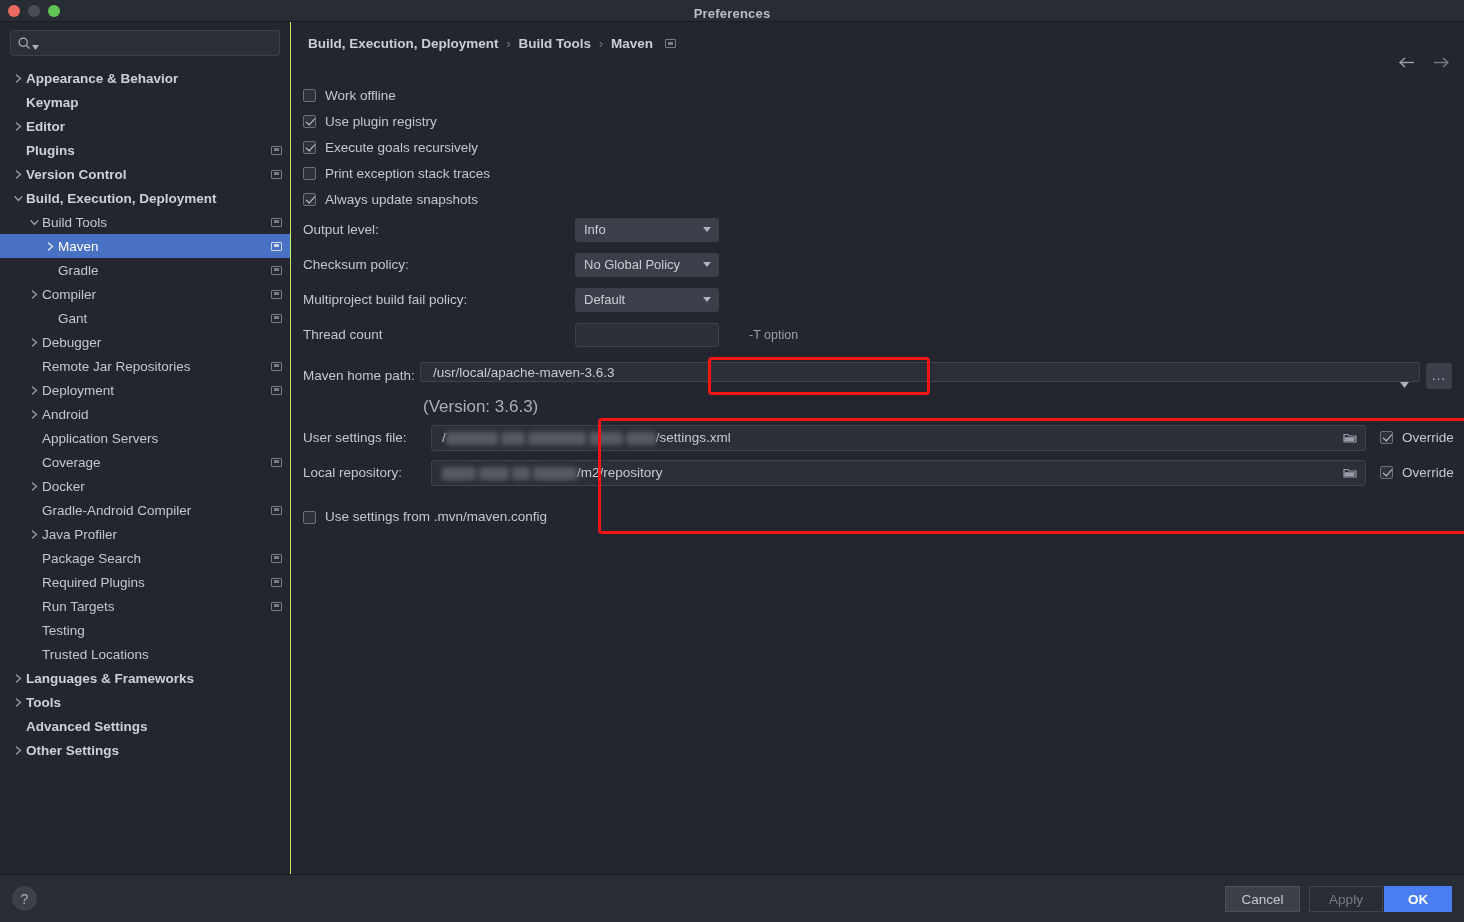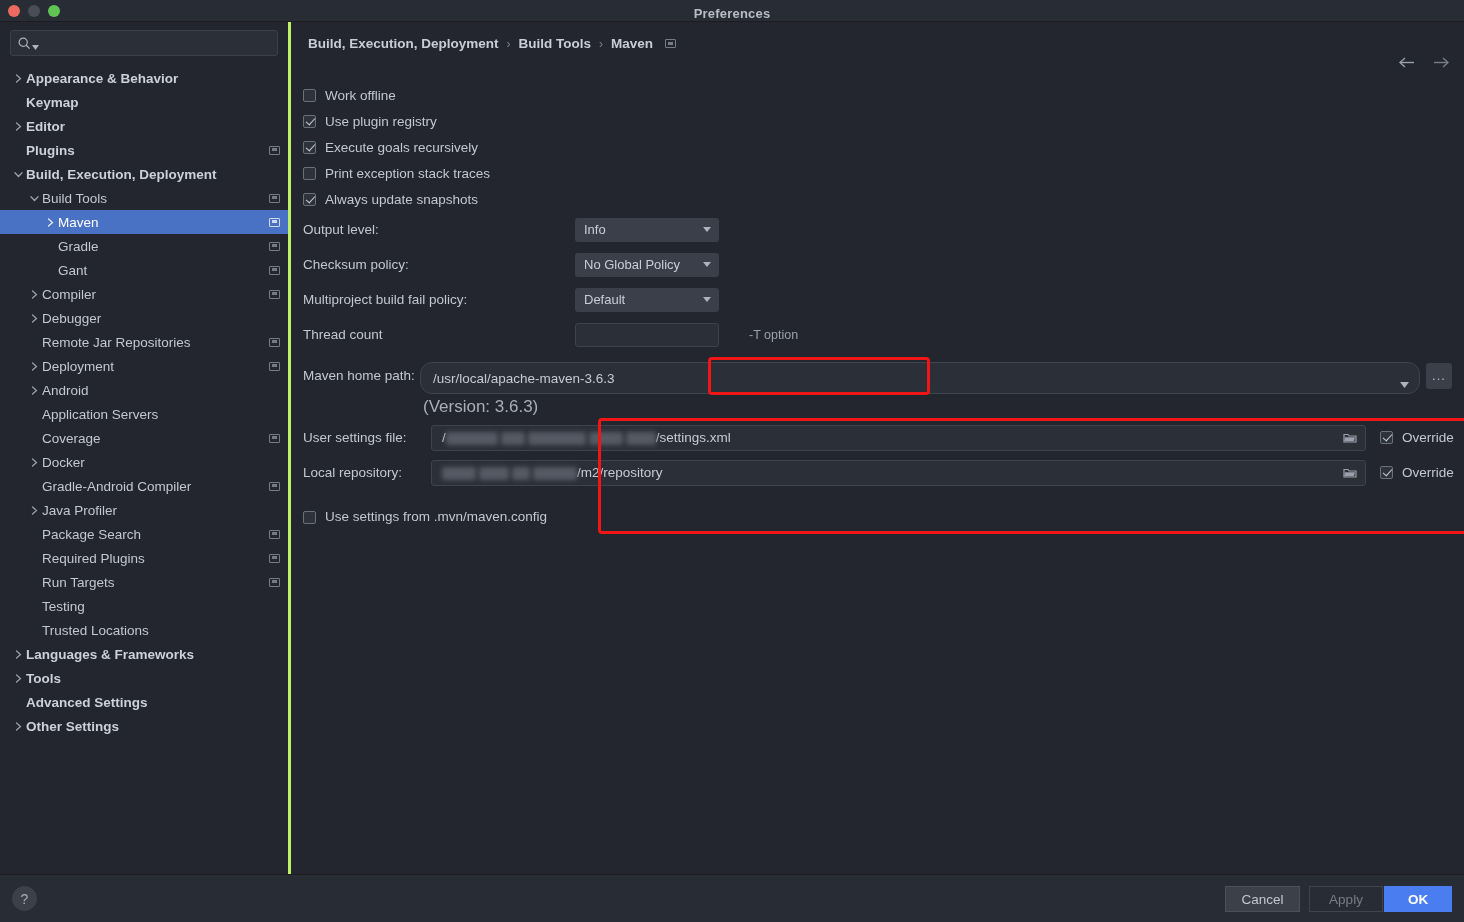--- a/index.html
+++ b/index.html
@@ -24,21 +24,21 @@
   .tl.yellow { background: #4a4d55; }
   .tl.green { background: #61c555; }
   #title-text {
     width: 100%; text-align: center; font-size: 13px; font-weight: bold;
     color: #b9bdc7; letter-spacing: .2px;
   }
 
   
   #sidebar {
     position: absolute; left: 0; top: 22px; width: 291px; height: 852px;
-    background: #23262e; border-right: 3px solid #bef264;
+    background: #23262e; border-right: 1px solid #bef264;
     overflow: hidden;
   }
   #search-wrap { padding: 8px 10px 4px 10px; }
   #search-box {
     height: 26px; background: #2b2f37; border: 1px solid #3b4049;
     border-radius: 3px; display: flex; align-items: center; padding: 0 7px;
   }
   #search-box .mag { display: flex; align-items: center; gap: 1px; }
   #tree { margin-top: 6px; }
   .row {
@@ -100,22 +100,22 @@
   .tfield {
     width: 144px; height: 24px; background: #2b2f37; border: 1px solid #3e434d;
     border-radius: 3px; flex: 0 0 auto;
   }
   .hint { font-size: 12.5px; color: #9aa0ac; margin-left: 30px; }
 
   
   #home-row { position: absolute; left: 0; top: 340px; width: 1172px; height: 30px; }
   #home-label { position: absolute; left: 11px; top: 6px; font-size: 13.5px; color: #c3c7d1; }
   #home-combo {
-    position: absolute; left: 128px; top: 0; width: 1000px; height: 32px;
-    background: #2b2f37; border: 1px solid #3e434d; border-radius: 12px;
+    position: absolute; left: 128px; top: 0; width: 1000px; height: 20px;
+    background: #2b2f37; border: 1px solid #3e434d; border-radius: 2px;
     display: flex; align-items: center;
   }
   #home-value { padding-left: 12px; font-size: 13.5px; color: #c6cad4; }
   #home-caret { position: absolute; right: 10px; top: 11px; }
   #ellipsis-btn {
     position: absolute; left: 1134px; top: 1px; width: 26px; height: 26px;
     background: #3a3f49; border-radius: 3px; color: #b6bbc5;
     display: flex; align-items: center; justify-content: center;
     font-size: 13px; letter-spacing: 1px; line-height: 10px;
   }
@@ -216,20 +216,29 @@
           <span class="label">Editor</span>
         </div>
         <div class="row bold">
           <span class="arrow" style="margin-left: 10px;"></span>
           <span class="label">Plugins</span>
           <span class="badge"></span>
         </div>
         <div class="row bold">
           <span class="arrow" style="margin-left: 10px;">
             <svg width="9" height="9" viewBox="0 0 9 9">
+              <path d="M2.5 1 L6.5 4.5 L2.5 8" fill="none" stroke="#9aa0ac" stroke-width="1.3" stroke-linecap="round"></path>
+            </svg>
+          </span>
+          <span class="label">Version Control</span>
+          <span class="badge"></span>
+        </div>
+        <div class="row bold">
+          <span class="arrow" style="margin-left: 10px;">
+            <svg width="9" height="9" viewBox="0 0 9 9">
               <path d="M1 2.8 L4.5 6.5 L8 2.8" fill="none" stroke="#9aa0ac" stroke-width="1.3" stroke-linecap="round"></path>
             </svg>
           </span>
           <span class="label">Build, Execution, Deployment</span>
         </div>
         <div class="row">
           <span class="arrow" style="margin-left: 26px;">
             <svg width="9" height="9" viewBox="0 0 9 9">
               <path d="M1 2.8 L4.5 6.5 L8 2.8" fill="none" stroke="#9aa0ac" stroke-width="1.3" stroke-linecap="round"></path>
             </svg>
@@ -245,31 +254,31 @@
           </span>
           <span class="label">Maven</span>
           <span class="badge"></span>
         </div>
         <div class="row">
           <span class="arrow" style="margin-left: 42px;"></span>
           <span class="label">Gradle</span>
           <span class="badge"></span>
         </div>
         <div class="row">
+          <span class="arrow" style="margin-left: 26px;">
+            <svg width="9" height="9" viewBox="0 0 9 9">
+              <path d="M2.5 1 L6.5 4.5 L2.5 8" fill="none" stroke="#9aa0ac" stroke-width="1.3" stroke-linecap="round"></path>
+            </svg>
+          </span>
+          <span class="label">Compiler</span>
+          <span class="badge"></span>
+        </div>
+        <div class="row">
           <span class="arrow" style="margin-left: 42px;"></span>
           <span class="label">Gant</span>
-          <span class="badge"></span>
-        </div>
-        <div class="row">
-          <span class="arrow" style="margin-left: 26px;">
-            <svg width="9" height="9" viewBox="0 0 9 9">
-              <path d="M2.5 1 L6.5 4.5 L2.5 8" fill="none" stroke="#9aa0ac" stroke-width="1.3" stroke-linecap="round"></path>
-            </svg>
-          </span>
-          <span class="label">Compiler</span>
           <span class="badge"></span>
         </div>
         <div class="row">
           <span class="arrow" style="margin-left: 26px;">
             <svg width="9" height="9" viewBox="0 0 9 9">
               <path d="M2.5 1 L6.5 4.5 L2.5 8" fill="none" stroke="#9aa0ac" stroke-width="1.3" stroke-linecap="round"></path>
             </svg>
           </span>
           <span class="label">Debugger</span>
         </div>

